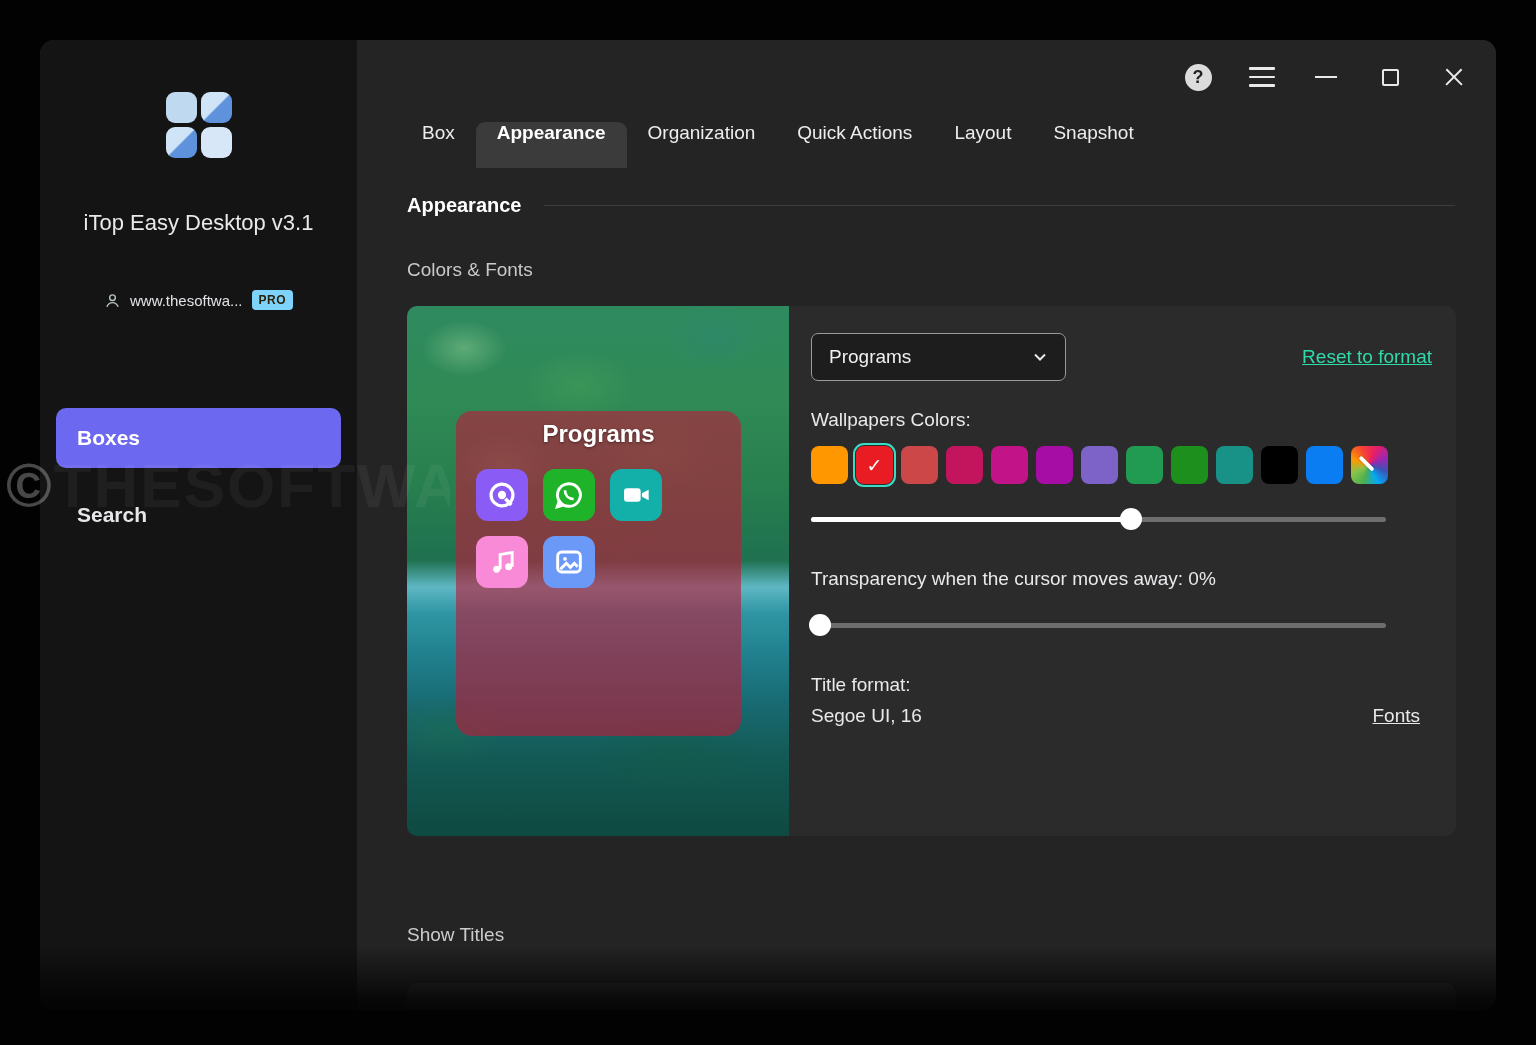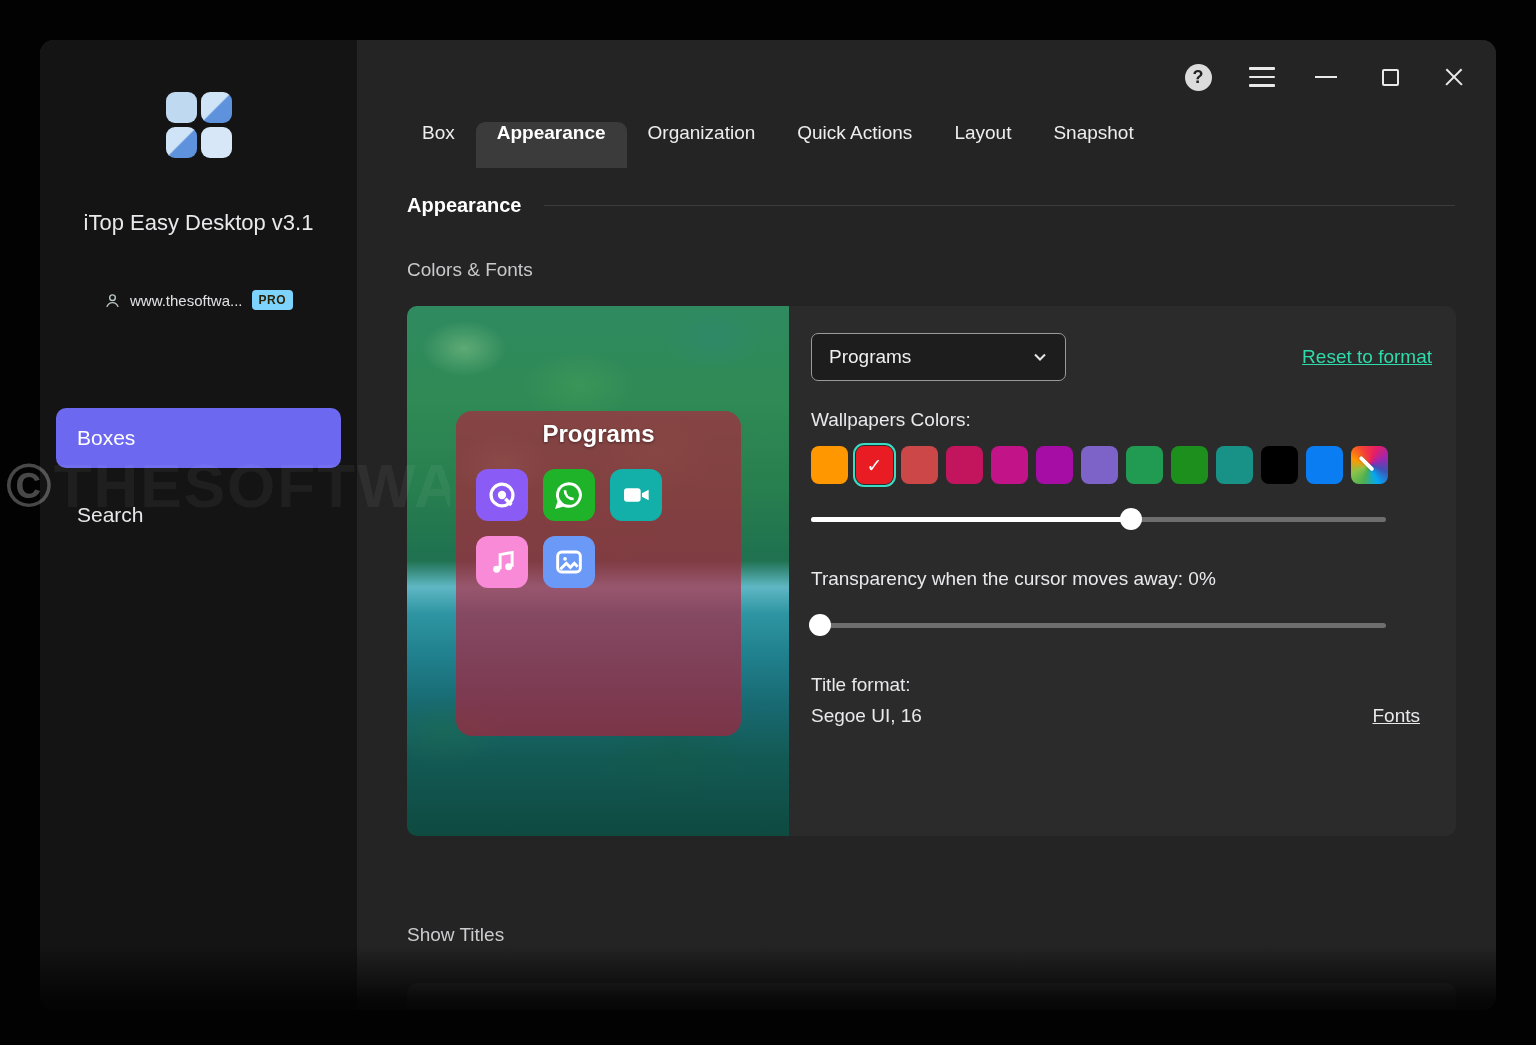--- a/index.html
+++ b/index.html
@@ -21,21 +21,21 @@
   .logo .sq3 { background:linear-gradient(135deg,#cfe4f7 48%,#5f92dc 52%); }
   .logo .sq4 { background:#d7e7f8; }
   .app-title { margin-top:24px; text-align:center; color:#e9e9ec; font-size:22px; }
   .account { margin-top:26px; display:flex; align-items:center; justify-content:center; gap:9px; }
   .account .user-ic { width:17px; height:17px; }
   .account .site { color:#e2e2e6; font-size:15px; }
   .badge-pro { background:#7dd3fc; color:#2a2208; font-size:12px; font-weight:bold;
     padding:3px 7px; border-radius:4px; letter-spacing:.5px; }
   .nav { margin-top:70px; display:flex; flex-direction:column; }
   .nav-item { height:60px; margin:0 16px 17px; display:flex; align-items:center;
-    padding-left:21px; color:#e7e7ea; font-size:21px; border-radius:10px; cursor:default; }
+    padding-left:21px; color:#e7e7ea; font-size:21px; border-radius:10px; cursor:default;font-weight:bold; }
   .nav-item.active { color:#ffffff; }
 
   
   .main { flex:1; position:relative; background:#242424; }
   .win-controls { position:absolute; top:23px; right:28px; display:flex; align-items:center; gap:36px; z-index:4; }
   .wc { width:28px; height:28px; display:flex; align-items:center; justify-content:center; cursor:default; }
   .help-circle { width:27px; height:27px; border-radius:50%; background:#dcdcdc; color:#222;
     font-size:18px; font-weight:bold; display:flex; align-items:center; justify-content:center; }
   .burger { display:flex; flex-direction:column; gap:6px; }
   .burger i { display:block; width:26px; height:2.4px; background:#e9e9e9; border-radius:1px; }

